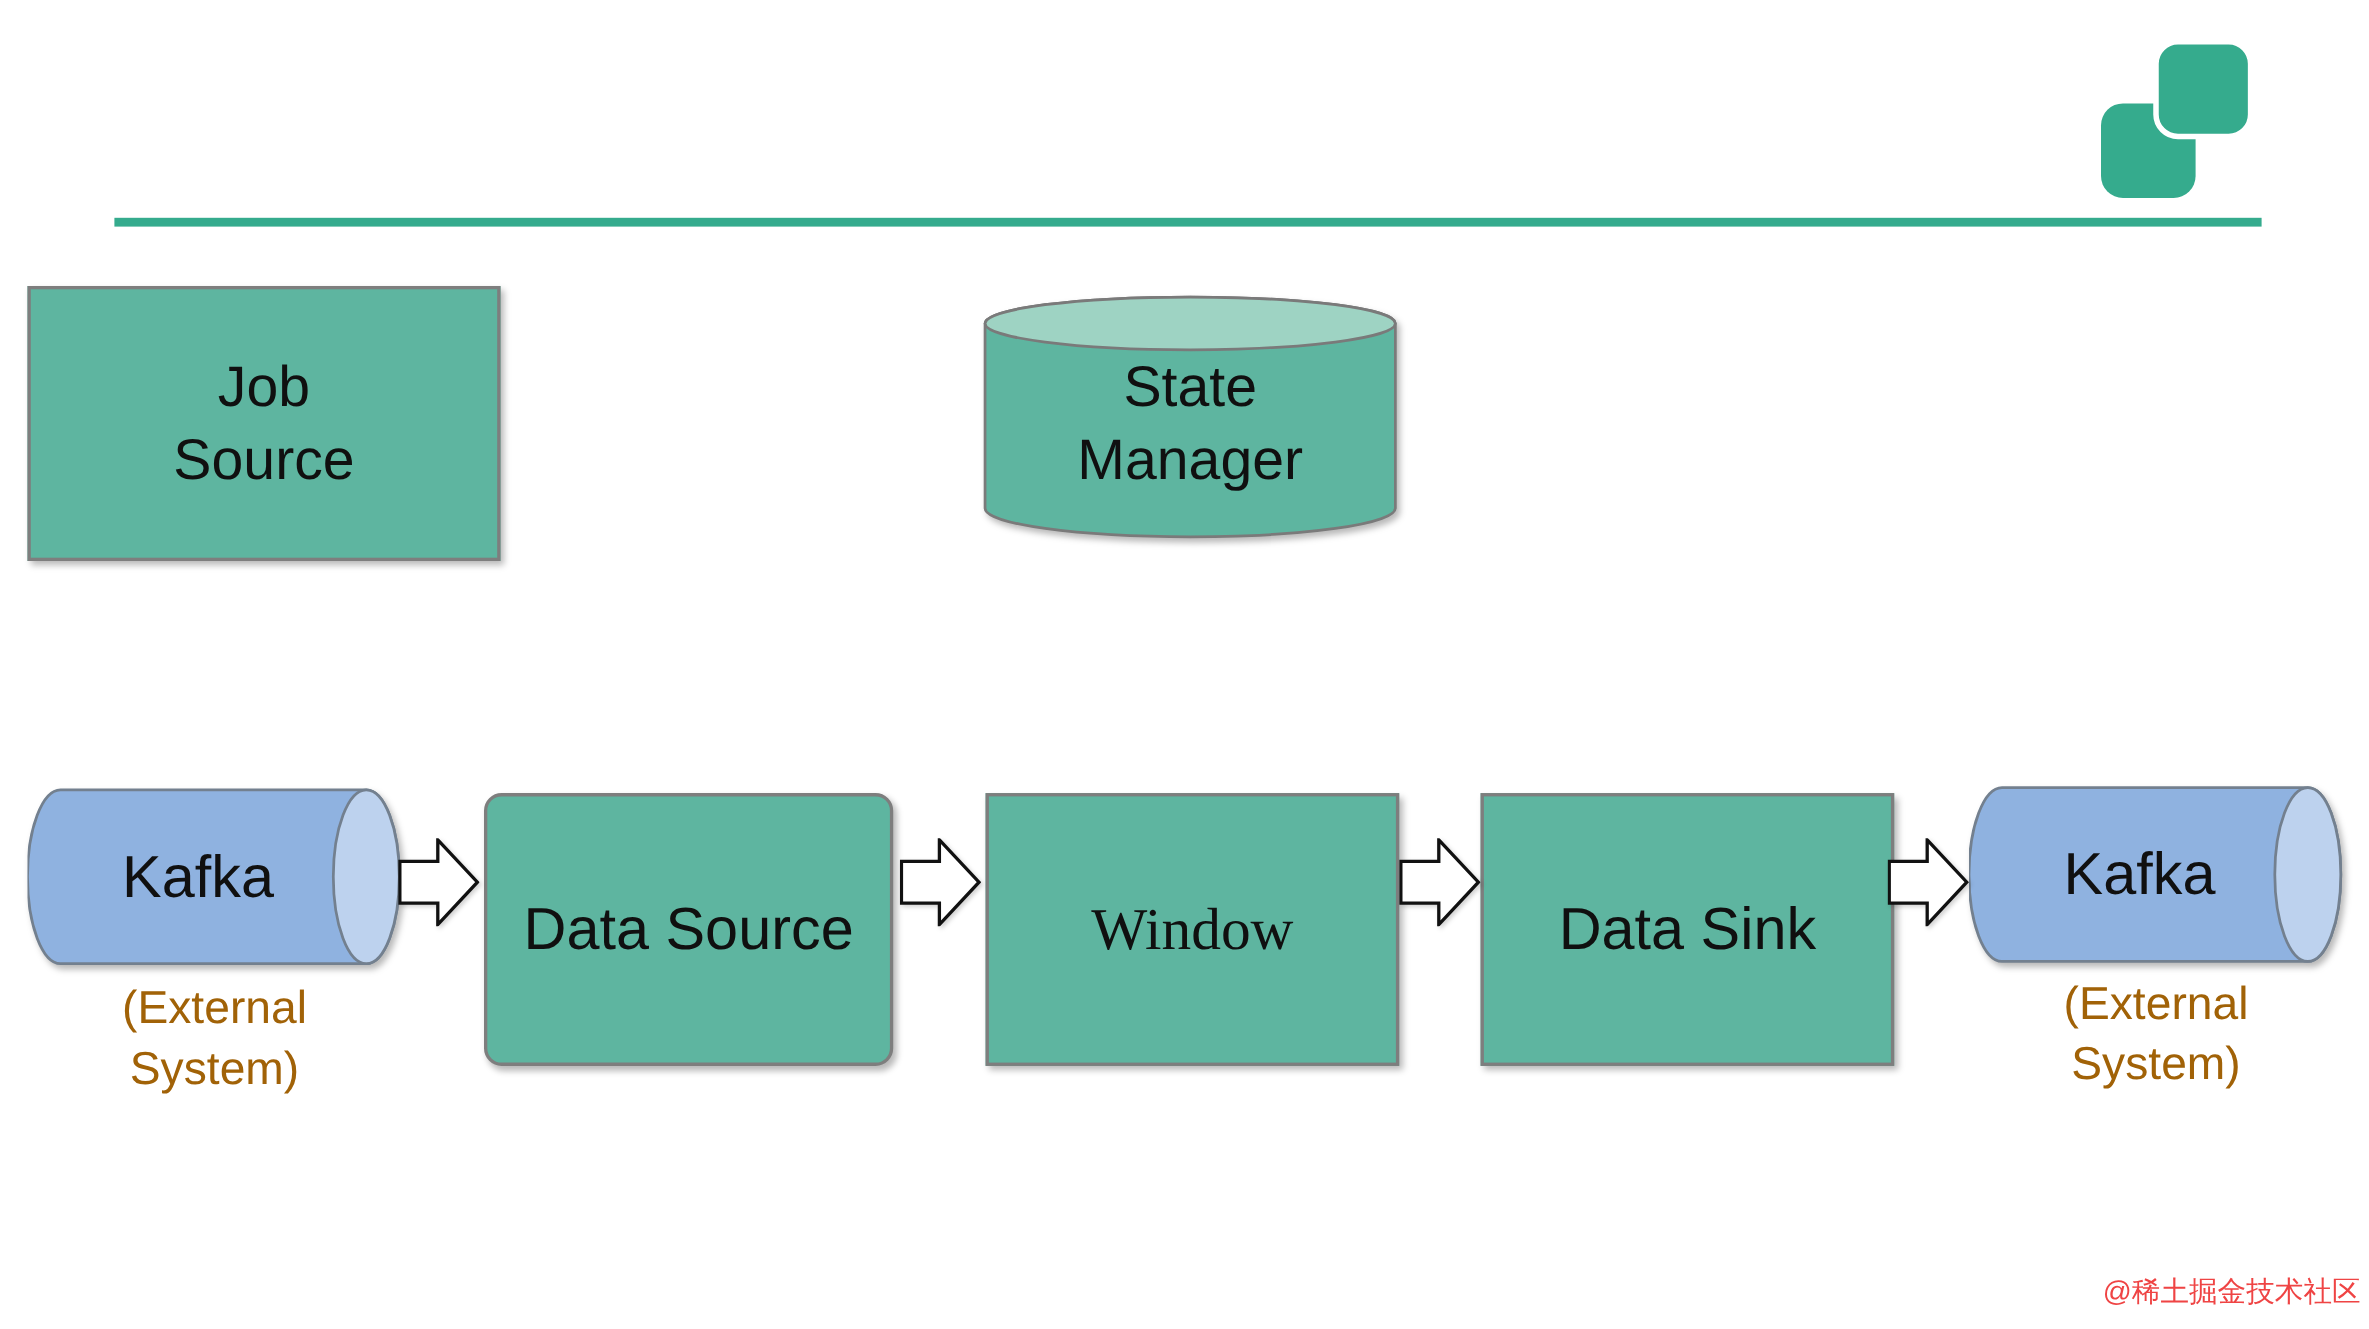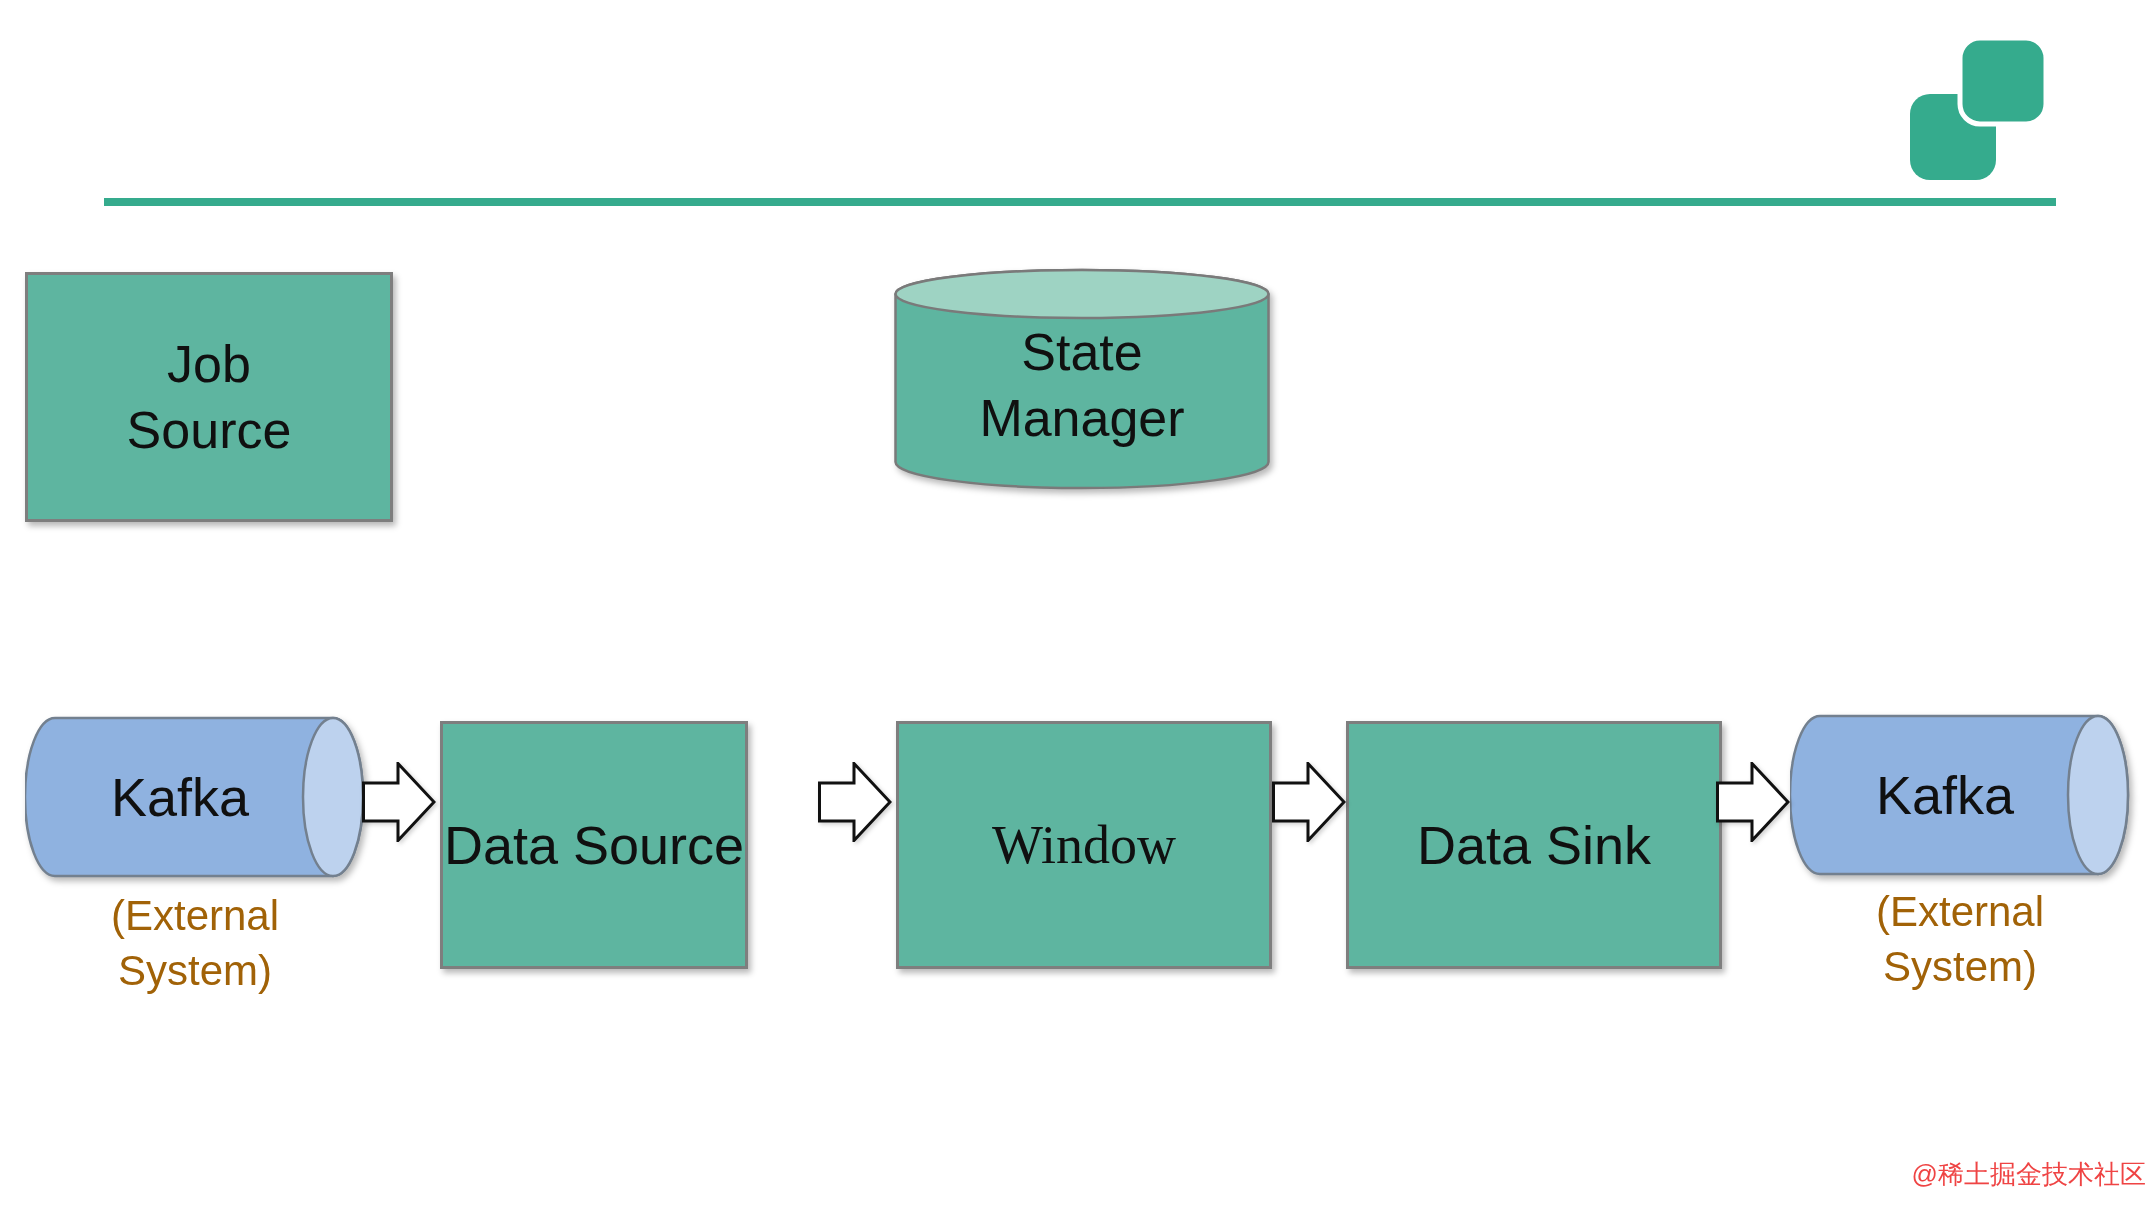--- a/index.html
+++ b/index.html
@@ -41,30 +41,30 @@
     box-shadow: 3px 4px 6px rgba(0,0,0,.28);
     display: flex;
     align-items: center;
     justify-content: center;
     text-align: center;
     box-sizing: border-box;
   }
   .node-label { color: #101010; }
 
   .job-manager {
-    left: 25px; top: 272px;
-    width: 368px; height: 250px;
+    left: 25px; top: 260px;
+    width: 430px; height: 250px;
     font-size: 52px; line-height: 66px;
   }
 
   .pipeline-box {
     top: 721px; height: 248px;
     font-size: 54px;
   }
-  .data-source { left: 440px; width: 308px; }
+  .data-source { left: 440px; width: 372px; border-radius: 16px; }
   .window-box  { left: 896px; width: 376px; }
   .data-sink   { left: 1346px; width: 376px; }
 
   
   .shape-svg { position: absolute; filter: drop-shadow(3px 4px 3px rgba(0,0,0,.28)); }
   .state-backend-svg { left: 893px; top: 268px; width: 378px; height: 222px; }
   .kafka-left-svg  { left: 25px;  top: 716px; width: 340px; height: 162px; }
   .kafka-right-svg { left: 1790px; top: 714px; width: 340px; height: 162px; }
 
   .overlay-label {

